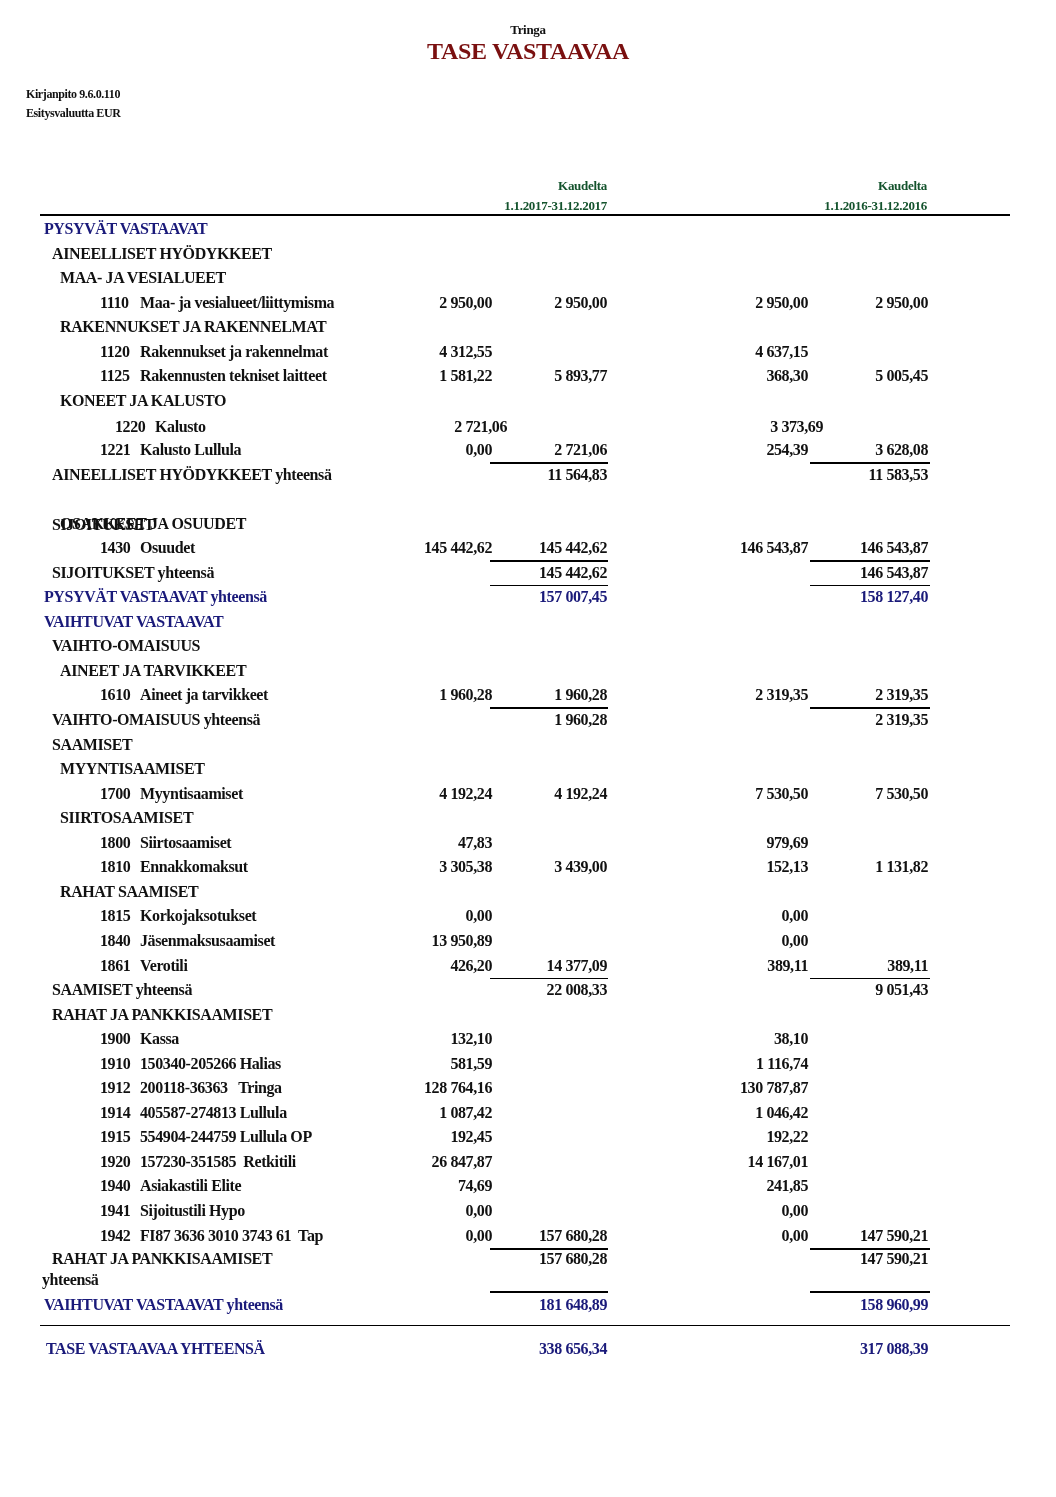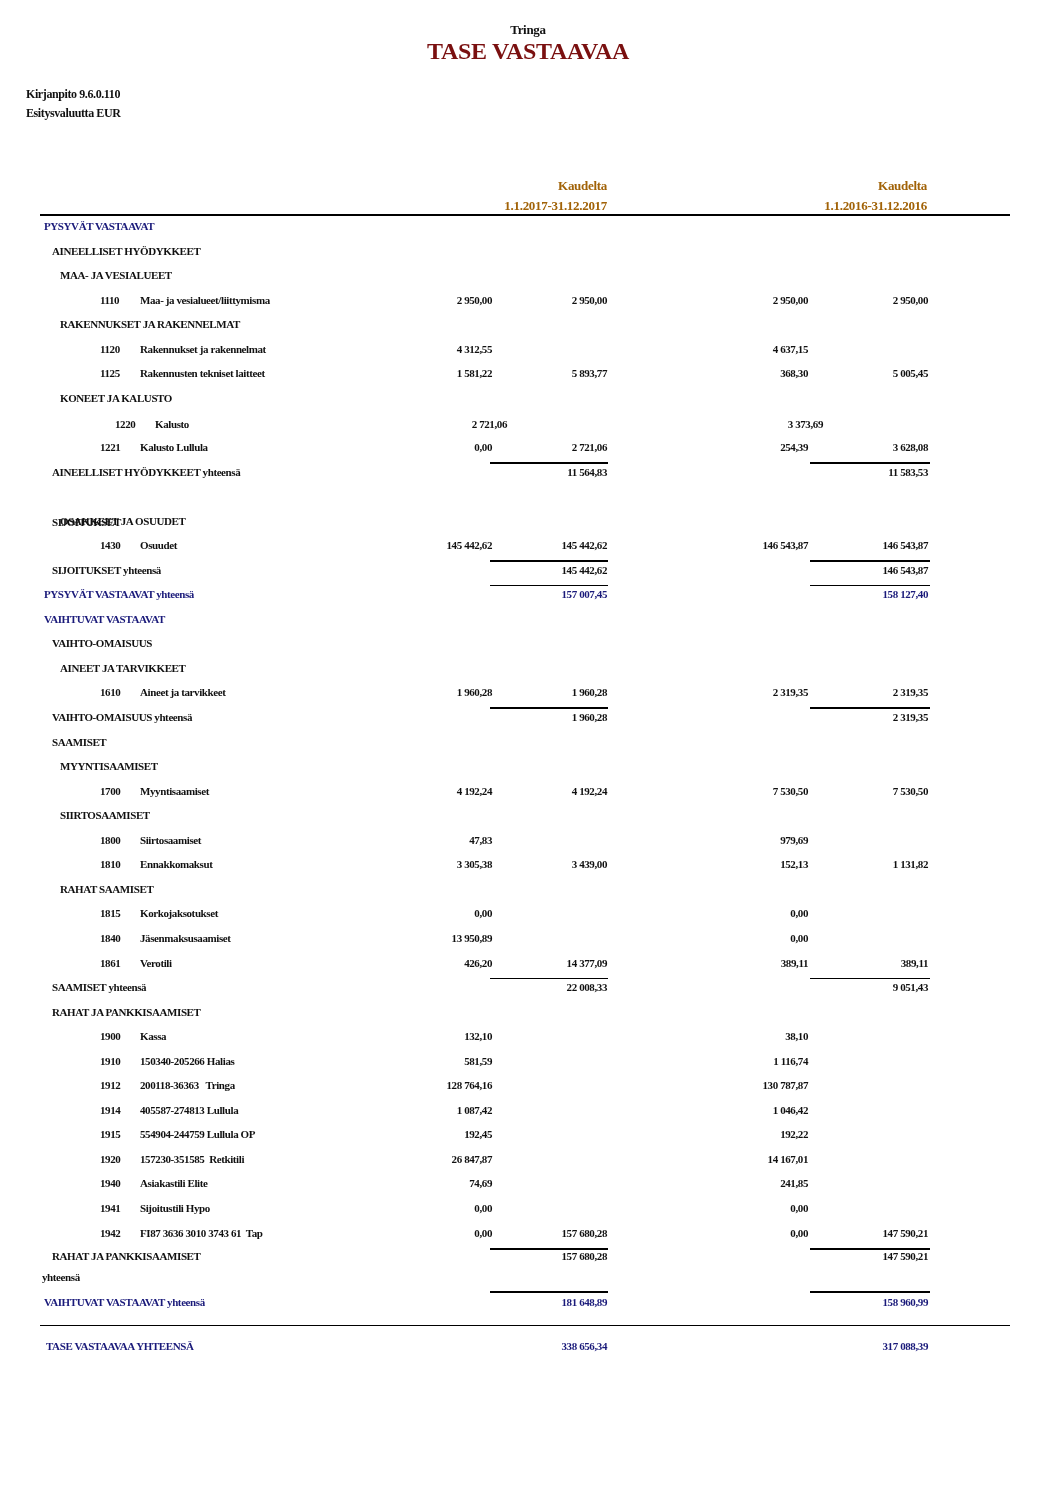--- a/index.html
+++ b/index.html
@@ -1,22 +1,22 @@
 <!DOCTYPE html>
 <html><head>
 <meta charset="utf-8">
 <style>
   html, body { margin:0; padding:0; background:#ffffff; }
   body { width:1056px; height:1497px; position:relative; font-family:"Liberation Serif", serif; color:#111; }
   .company { position:absolute; top:22px; left:0; width:1056px; text-align:center; font-weight:bold; font-size:13px; letter-spacing:-0.3px; }
   .title { position:absolute; top:38px; left:0; width:1056px; text-align:center; font-weight:bold; font-size:24px; color:#7a1010; letter-spacing:-0.3px; }
   .meta { position:absolute; left:26px; font-weight:bold; font-size:12px; letter-spacing:-0.4px; }
-  .colhead { position:absolute; width:220px; text-align:right; font-weight:bold; font-size:13px; color:#a16207; letter-spacing:-0.3px; }
+  .colhead { position:absolute; width:220px; text-align:right; font-weight:bold; font-size:13px; color:#14532d; letter-spacing:-0.3px; }
   .rule { position:absolute; background:#000; }
-  .row { position:absolute; left:0; width:1056px; height:22px; font-weight:bold; font-size:11px; letter-spacing:-0.4px; }
+  .row { position:absolute; left:0; width:1056px; height:22px; font-weight:bold; font-size:16px; letter-spacing:-0.4px; }
   .row.blue { color:#1a1a7a; }
   .row .label { position:absolute; white-space:nowrap; }
   .row .num { position:absolute; width:140px; text-align:right; white-space:nowrap; }
   .c1 { left:352px; } 
   .c2 { left:467px; } 
   .c3 { left:668px; } 
   .c4 { left:788px; } 
   .code { display:inline-block; width:40px; }
 </style>
 </head>

